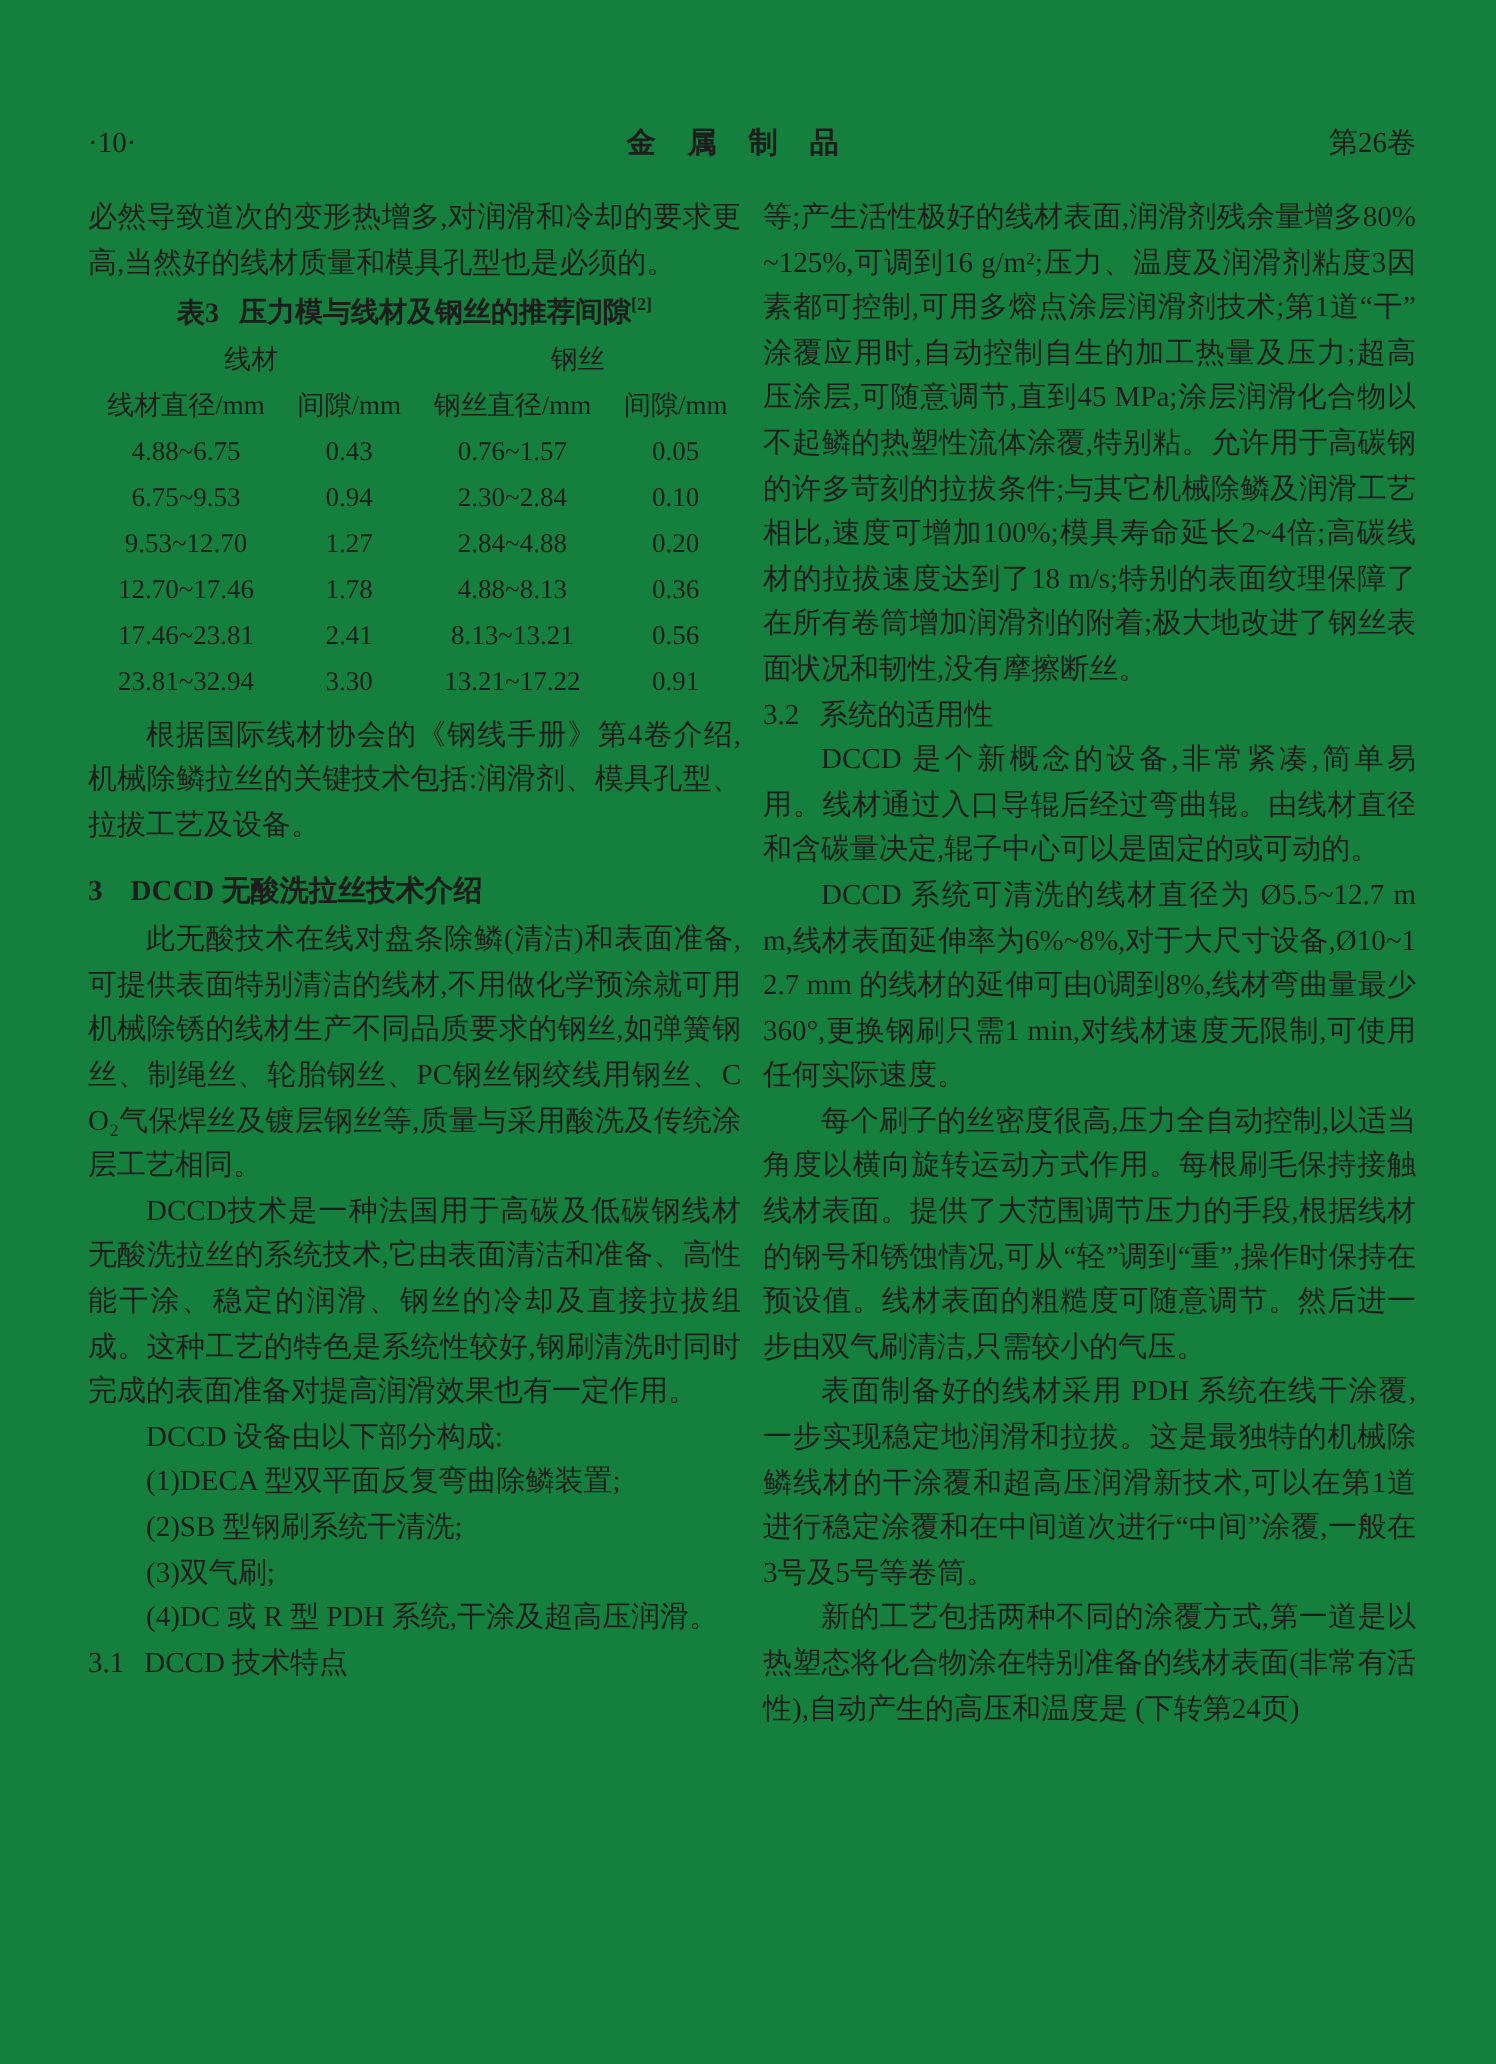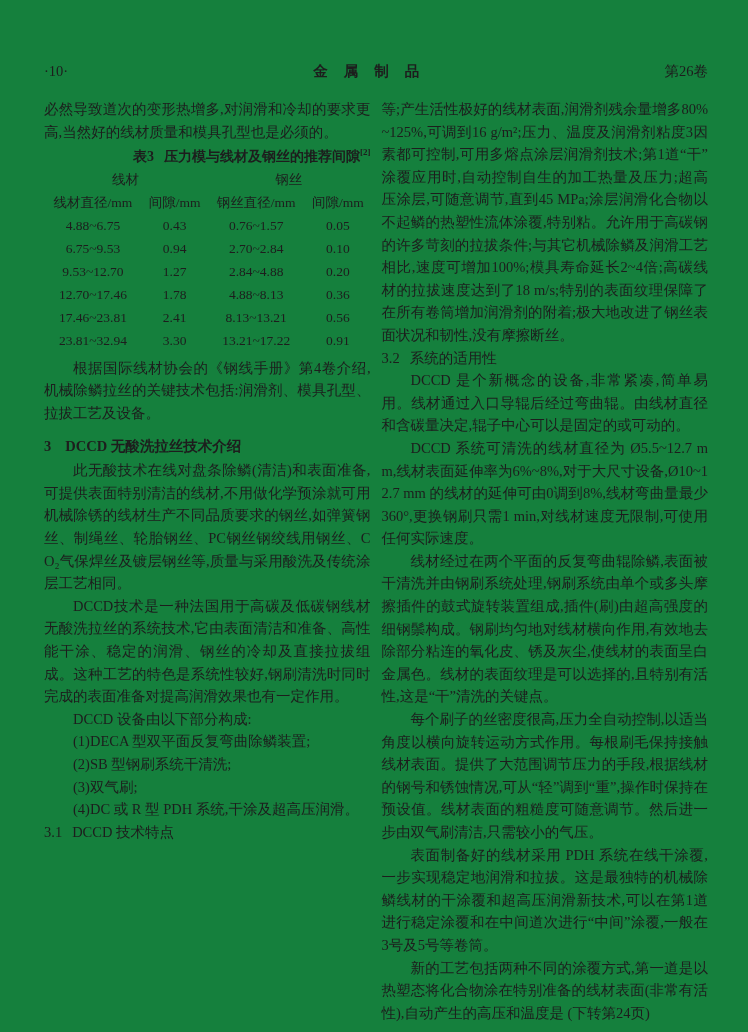--- a/index.html
+++ b/index.html
@@ -28,21 +28,21 @@
   p{
     margin:0;
     font-size:14.5px;
     line-height:22.6px;
     text-align:justify;
     text-indent:2em;
     word-break:break-all;
   }
   p.no-indent{text-indent:0;}
   .tbl-caption{
-    text-align:right;
+    text-align:center;
     font-weight:bold;
     font-size:14px;
     margin:4px 0 3px 0;
   }
   .tbl-caption .cap-label{margin-right:10px;}
   .tbl-caption sup{font-size:9px;}
   table.t3{
     width:100%;
     border-collapse:collapse;
     table-layout:fixed;
@@ -116,21 +116,21 @@
         <tbody>
           <tr>
             <td>4.88~6.75</td>
             <td>0.43</td>
             <td>0.76~1.57</td>
             <td>0.05</td>
           </tr>
           <tr>
             <td>6.75~9.53</td>
             <td>0.94</td>
-            <td>2.70~2.84</td>
+            <td>2.30~2.84</td>
             <td>0.10</td>
           </tr>
           <tr>
             <td>9.53~12.70</td>
             <td>1.27</td>
             <td>2.84~4.88</td>
             <td>0.20</td>
           </tr>
           <tr>
             <td>12.70~17.46</td>
@@ -176,20 +176,19 @@
 
     <div class="col">
       <p class="no-indent">等;产生活性极好的线材表面,润滑剂残余量增多80%~125%,可调到16 g/m²;压力、温度及润滑剂粘度3因素都可控制,可用多熔点涂层润滑剂技术;第1道“干”涂覆应用时,自动控制自生的加工热量及压力;超高压涂层,可随意调节,直到45 MPa;涂层润滑化合物以不起鳞的热塑性流体涂覆,特别粘。允许用于高碳钢的许多苛刻的拉拔条件;与其它机械除鳞及润滑工艺相比,速度可增加100%;模具寿命延长2~4倍;高碳线材的拉拔速度达到了18 m/s;特别的表面纹理保障了在所有卷筒增加润滑剂的附着;极大地改进了钢丝表面状况和韧性,没有摩擦断丝。</p>
 
       <div class="sub-heading">
         <span class="sub-num">3.2</span><span>系统的适用性</span>
       </div>
 
       <p>DCCD 是个新概念的设备,非常紧凑,简单易用。线材通过入口导辊后经过弯曲辊。由线材直径和含碳量决定,辊子中心可以是固定的或可动的。</p>
       <p>DCCD 系统可清洗的线材直径为 Ø5.5~12.7 mm,线材表面延伸率为6%~8%,对于大尺寸设备,Ø10~12.7 mm 的线材的延伸可由0调到8%,线材弯曲量最少360°,更换钢刷只需1 min,对线材速度无限制,可使用任何实际速度。</p>
-      <p>线材经过在两个平面的反复弯曲辊除鳞,表面被干清洗并由钢刷系统处理,钢刷系统由单个或多头摩擦插件的鼓式旋转装置组成,插件(刷)由超高强度的细钢鬃构成。钢刷均匀地对线材横向作用,有效地去除部分粘连的氧化皮、锈及灰尘,使线材的表面呈白金属色。线材的表面纹理是可以选择的,且特别有活性,这是“干”清洗的关键点。</p>
       <p>每个刷子的丝密度很高,压力全自动控制,以适当角度以横向旋转运动方式作用。每根刷毛保持接触线材表面。提供了大范围调节压力的手段,根据线材的钢号和锈蚀情况,可从“轻”调到“重”,操作时保持在预设值。线材表面的粗糙度可随意调节。然后进一步由双气刷清洁,只需较小的气压。</p>
       <p>表面制备好的线材采用 PDH 系统在线干涂覆,一步实现稳定地润滑和拉拔。这是最独特的机械除鳞线材的干涂覆和超高压润滑新技术,可以在第1道进行稳定涂覆和在中间道次进行“中间”涂覆,一般在3号及5号等卷筒。</p>
       <p>新的工艺包括两种不同的涂覆方式,第一道是以热塑态将化合物涂在特别准备的线材表面(非常有活性),自动产生的高压和温度是  (下转第24页)</p>
     </div>
 
   </div>
 </div>
 
 </body></html>

